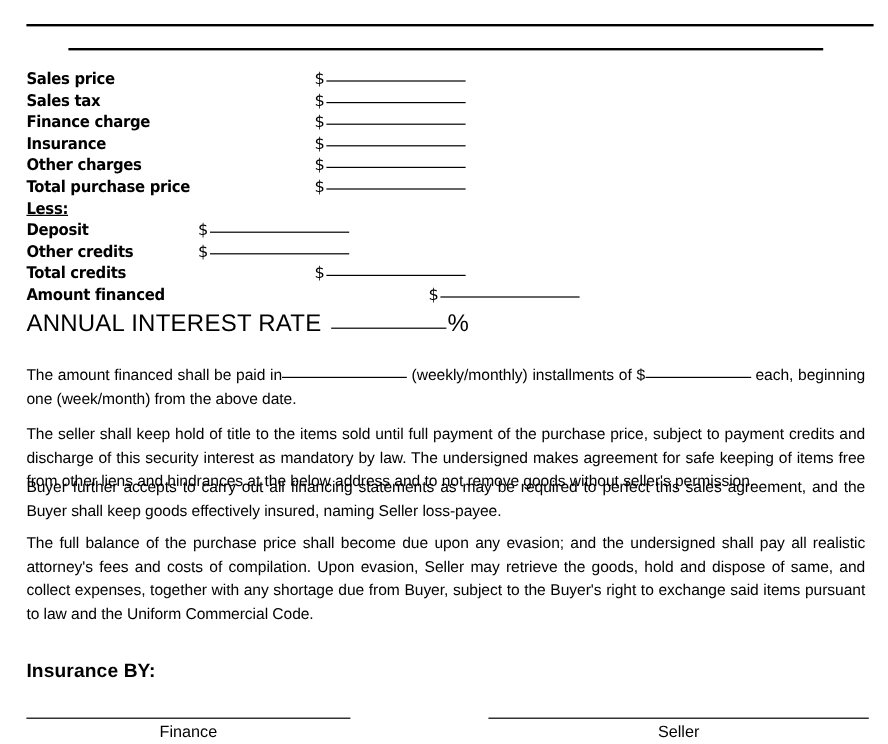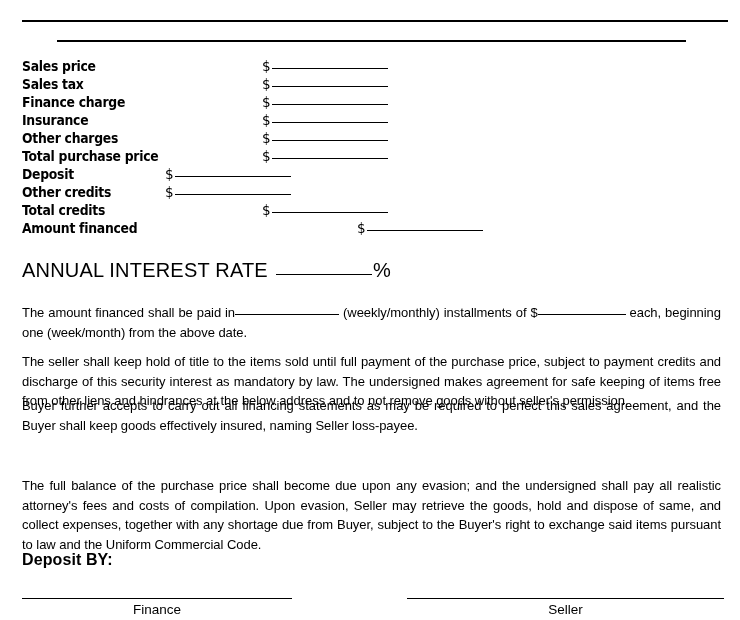--- a/index.html
+++ b/index.html
@@ -115,21 +115,21 @@
     display: inline-block;
     border-bottom: 1.5px solid #000;
     vertical-align: 2px;
   }
   .blank-w1 { width: 104px; }
   .blank-w2 { width: 88px; }
 
   .para-1 { top: 303px; }
   .para-2 { top: 352px; }
   .para-3 { top: 396px; }
-  .para-4 { top: 476px; }
+  .para-4 { top: 443px; }
 
   
   .accepted-by {
     position: absolute;
     left: 22px;
     top: 551px;
     font-family: "Liberation Sans", sans-serif;
     font-weight: bold;
     font-size: 16px;
     letter-spacing: 0.1px;
@@ -182,20 +182,23 @@
       </div>
       <div class="item-row">
         <div class="item-label">Other charges</div>
         <div class="item-amount col-a"><span class="dollar">$</span><span class="blank-rule" style="width: 116px;"></span></div>
       </div>
       <div class="item-row">
         <div class="item-label">Total purchase price</div>
         <div class="item-amount col-a"><span class="dollar">$</span><span class="blank-rule" style="width: 116px;"></span></div>
       </div>
       <div class="item-row">
+        <div class="item-label underline-label">Less:</div>
+      </div>
+      <div class="item-row">
         <div class="item-label">Deposit</div>
         <div class="item-amount col-b"><span class="dollar">$</span><span class="blank-rule" style="width: 116px;"></span></div>
       </div>
       <div class="item-row">
         <div class="item-label">Other credits</div>
         <div class="item-amount col-b"><span class="dollar">$</span><span class="blank-rule" style="width: 116px;"></span></div>
       </div>
       <div class="item-row">
         <div class="item-label">Total credits</div>
         <div class="item-amount col-a"><span class="dollar">$</span><span class="blank-rule" style="width: 116px;"></span></div>
@@ -213,21 +216,21 @@
   <div class="body-text para-1">
     <span>The amount financed shall be paid in</span><span class="inline-blank blank-w1"></span><span> (weekly/monthly) installments of $</span><span class="inline-blank blank-w2"></span><span> each, beginning one (week/month) from the above date.</span>
   </div>
 
   <div class="body-text para-2">The seller shall keep hold of title to the items sold until full payment of the purchase price, subject to payment credits and discharge of this security interest as mandatory by law. The undersigned makes agreement for safe keeping of items free from other liens and hindrances at the below address and to not remove goods without seller's permission.</div>
 
   <div class="body-text para-3">Buyer further accepts to carry out all financing statements as may be required to perfect this sales agreement, and the Buyer shall keep goods effectively insured, naming Seller loss-payee.</div>
 
   <div class="body-text para-4">The full balance of the purchase price shall become due upon any evasion; and the undersigned shall pay all realistic attorney's fees and costs of compilation. Upon evasion, Seller may retrieve the goods, hold and dispose of same, and collect expenses, together with any shortage due from Buyer, subject to the Buyer's right to exchange said items pursuant to law and the Uniform Commercial Code.</div>
 
-  <div class="accepted-by">Deposit BY:</div>
+  <div class="accepted-by">Insurance BY:</div>
 
   <div class="sig-line sig-line-seller"></div>
   <div class="sig-line sig-line-buyer"></div>
 
   <div class="sig-caption sig-caption-seller">Finance</div>
   <div class="sig-caption sig-caption-buyer">Seller</div>
 
 </div>
 
 </body></html>

